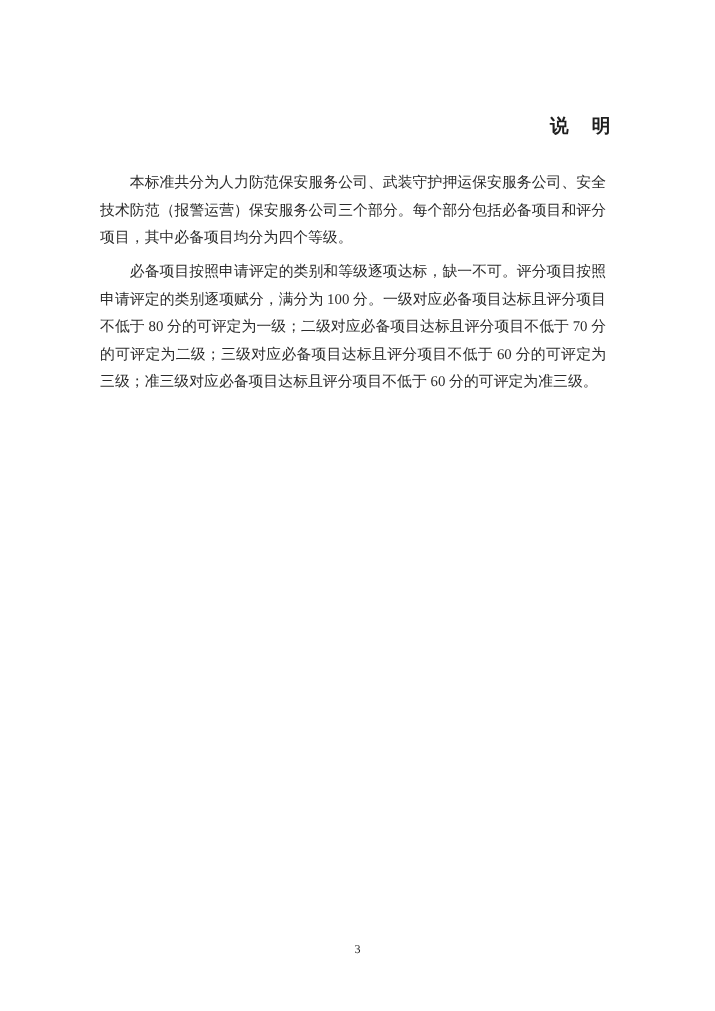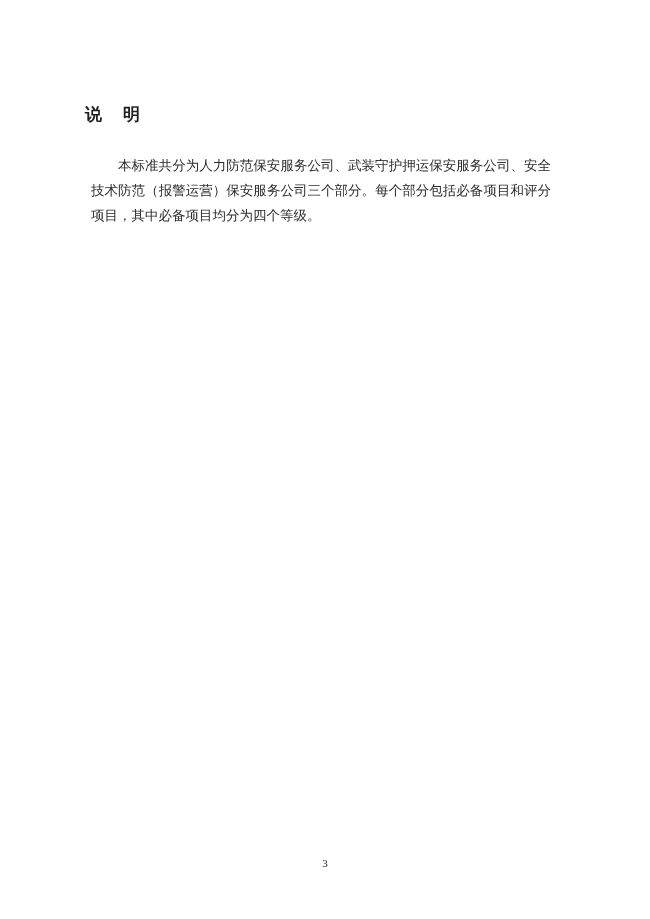--- a/index.html
+++ b/index.html
@@ -19,21 +19,21 @@
   }
   .content {
     position: absolute;
     left: 85px;
     top: 103px;
     width: 472px;
   }
   .doc-title {
     font-size: 17px;
     font-weight: bold;
-    text-align: left;
+    text-align: right;
     letter-spacing: 2px;
     color: #1f1f1f;
     margin: 0 0 26px 0;
     line-height: 24px;
   }
   .doc-paragraph {
     margin: 6px;
     font-size: 13.5px;
     line-height: 25px;
     text-align: justify;
@@ -53,15 +53,16 @@
     line-height: 12px;
   }
 </style>
 </head>
 <body>
 
 <div class="page">
   <div class="content">
     <h1 class="doc-title">说　明</h1>
     <p class="doc-paragraph">本标准共分为人力防范保安服务公司、武装守护押运保安服务公司、安全技术防范（报警运营）保安服务公司三个部分。每个部分包括必备项目和评分项目，其中必备项目均分为四个等级。</p>
+    <p class="doc-paragraph">必备项目按照申请评定的类别和等级逐项达标，缺一不可。评分项目按照申请评定的类别逐项赋分，满分为 100 分。一级对应必备项目达标且评分项目不低于 80 分的可评定为一级；二级对应必备项目达标且评分项目不低于 70 分的可评定为二级；三级对应必备项目达标且评分项目不低于 60 分的可评定为三级；准三级对应必备项目达标且评分项目不低于 60 分的可评定为准三级。</p>
   </div>
   <div class="page-footer">3</div>
 </div>
 
 </body></html>

